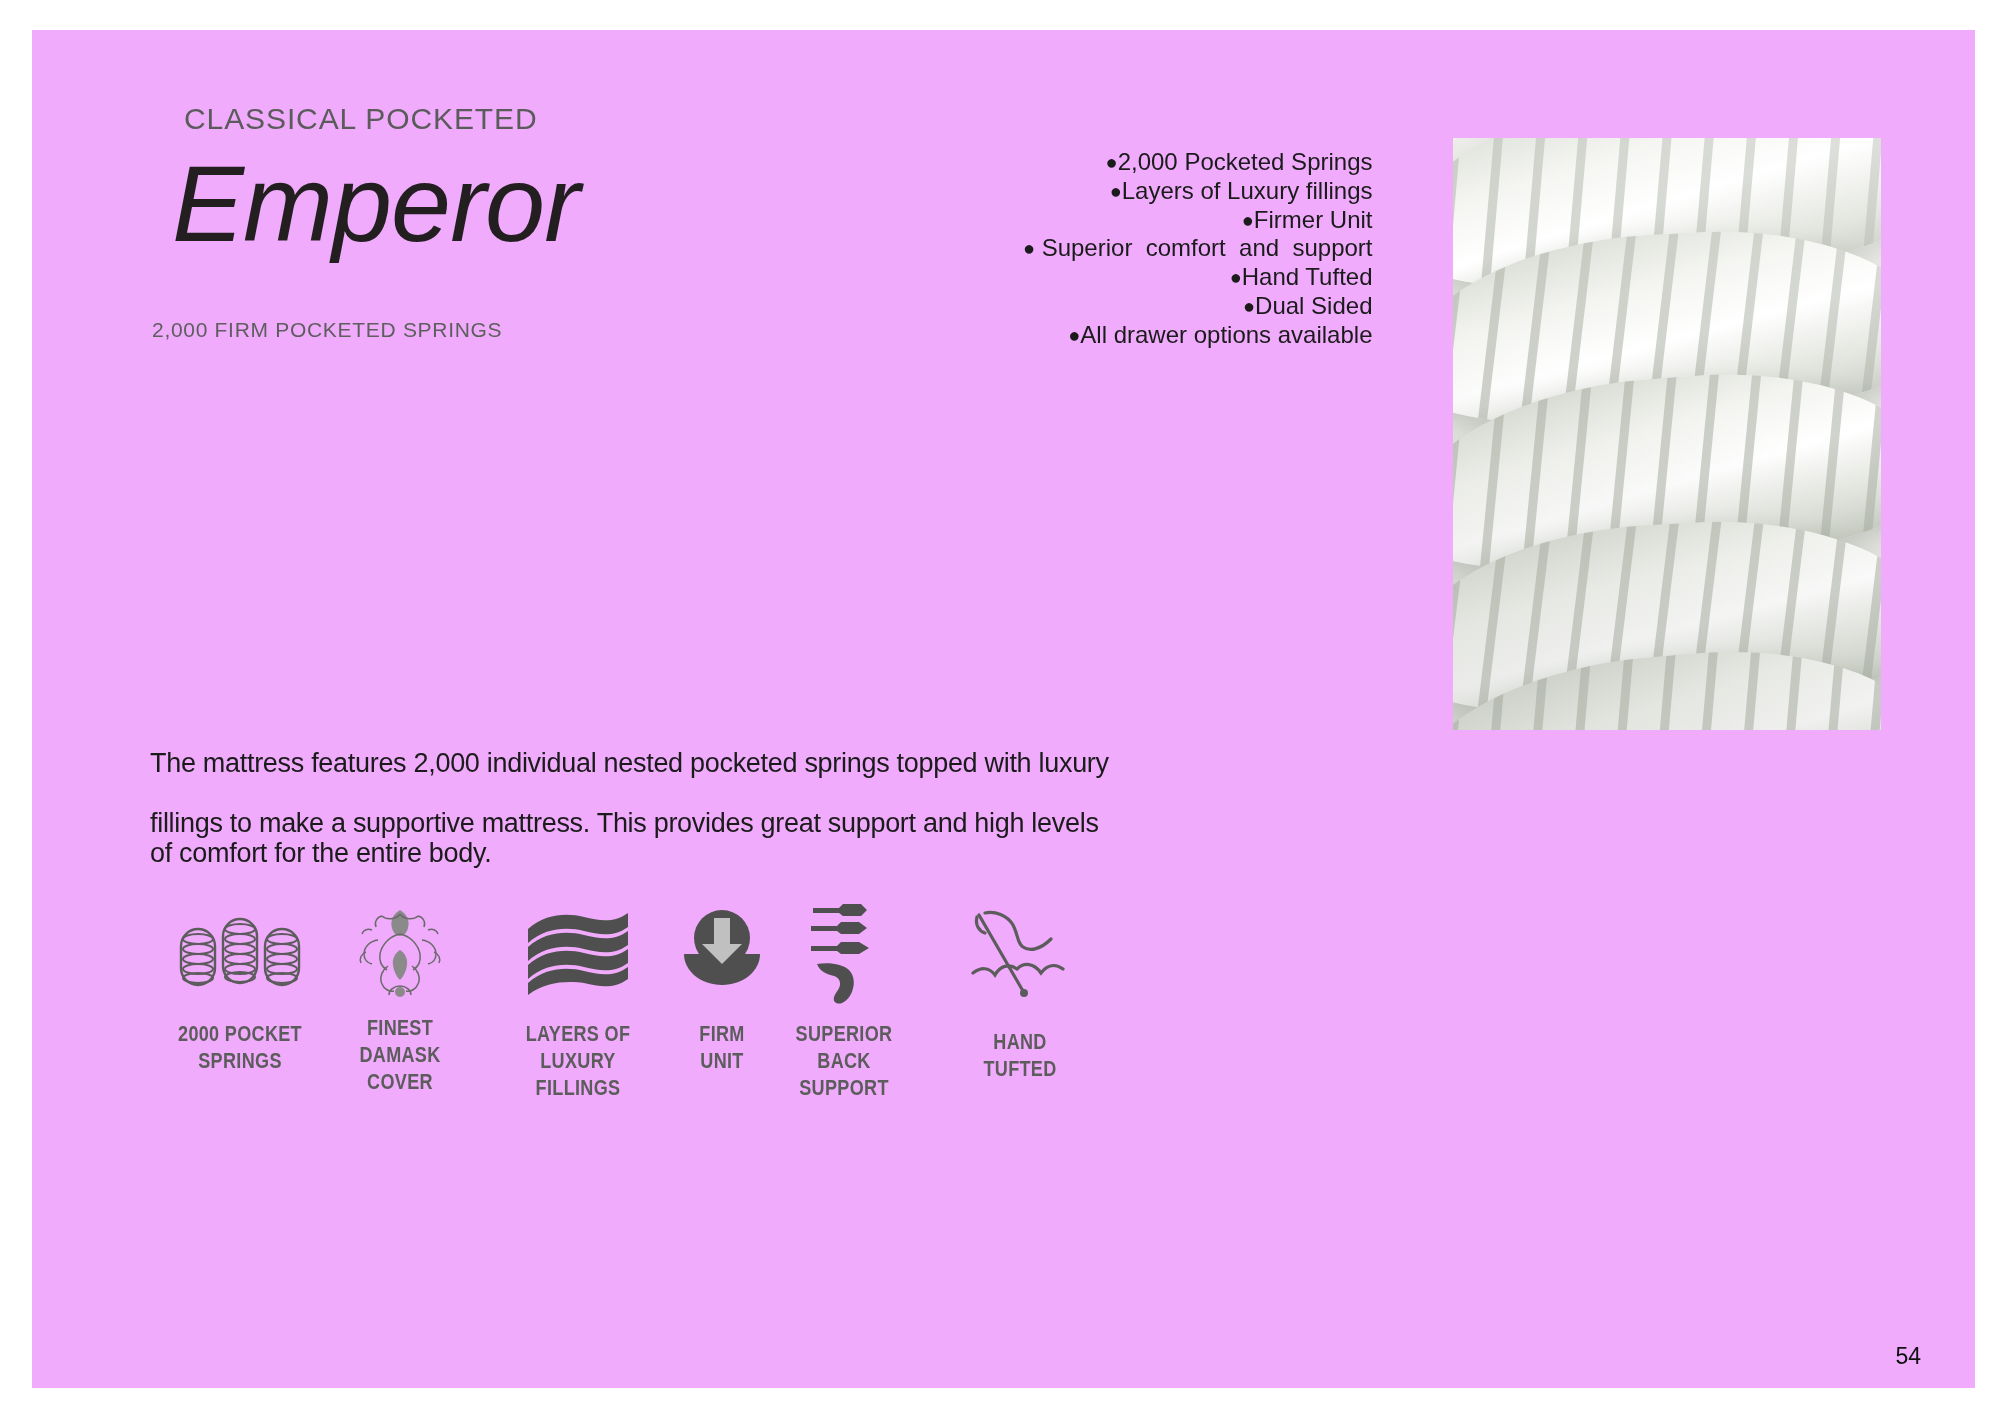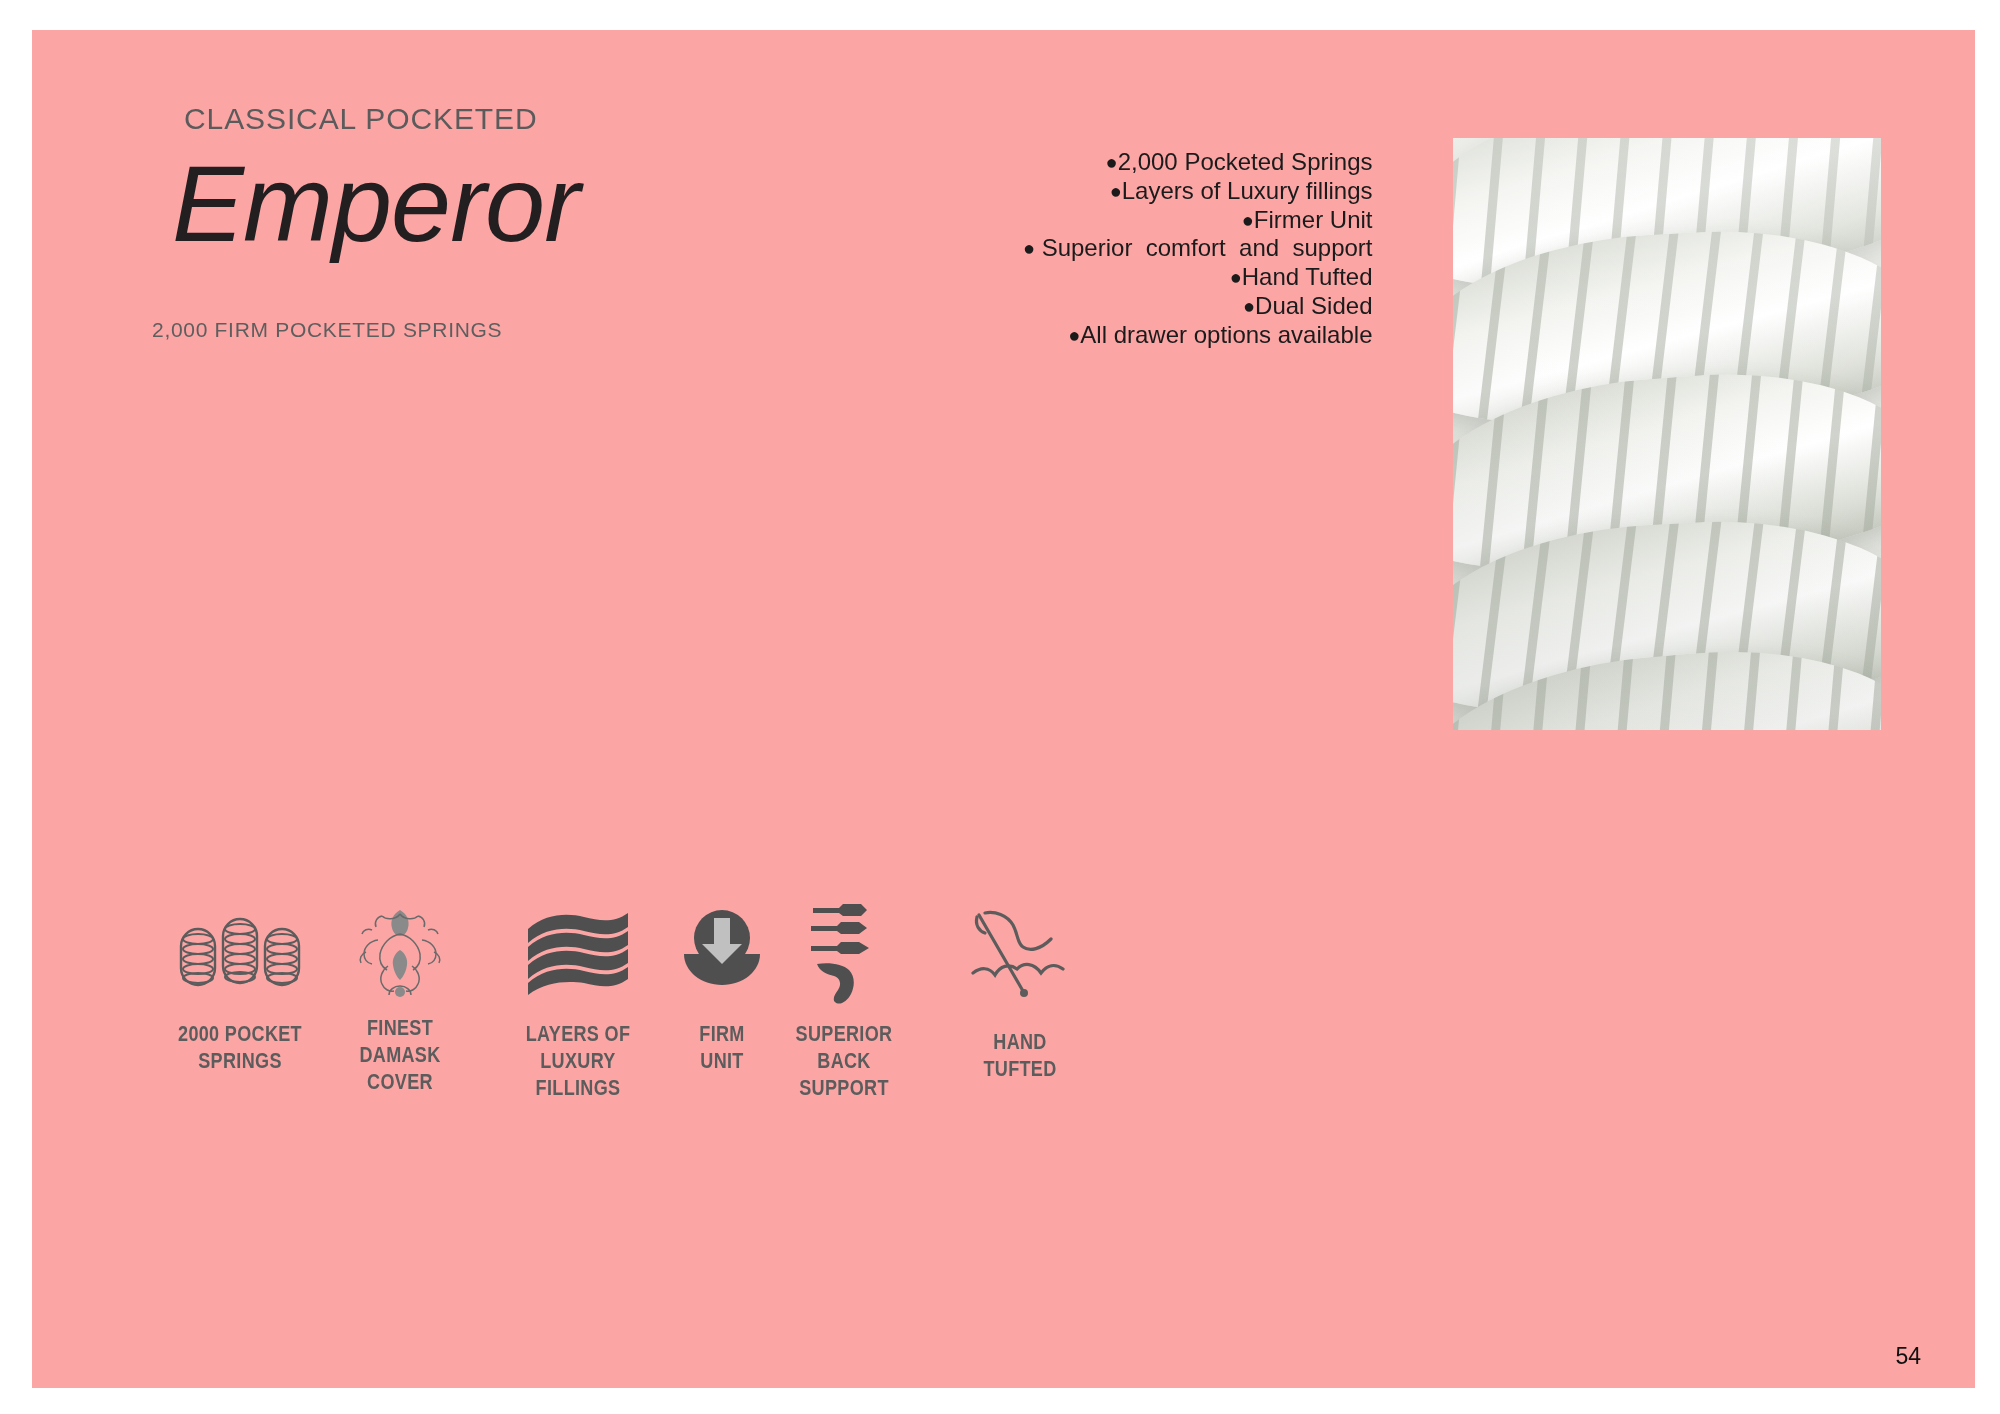--- a/index.html
+++ b/index.html
@@ -14,21 +14,21 @@
     font-family: "Liberation Sans", sans-serif;
     overflow: hidden;
   }
 
   .page {
     position: absolute;
     left: 32px;
     top: 30px;
     width: 1943px;
     height: 1358px;
-    background: #fca5a5;
+    background: #f0abfc;
   }
 
   
   .eyebrow {
     position: absolute;
     left: 152px;
     top: 72px;
     font-size: 30px;
     letter-spacing: 0.9px;
     color: #5b5b5b;
@@ -213,20 +213,25 @@
 
   <div class="photo">
     <div class="fold f1"></div>
     <div class="fold f2"></div>
     <div class="fold f3"></div>
     <div class="fold f4"></div>
     <div class="fold f5"></div>
     <div class="grainwash"></div>
   </div>
 
+  <div class="body-copy">
+    <p>The mattress features 2,000 individual nested pocketed springs topped with luxury</p>
+    <p class="gap">fillings to make a supportive mattress. This provides great support and high levels</p>
+    <p>of comfort for the entire body.</p>
+  </div>
 
   <div class="icon-strip">
 
     <div class="icon-cell c0">
       <div class="icon-art">
         <svg width="124" height="78" viewBox="0 0 124 78" fill="none" stroke="#5c5c5c" stroke-width="2.4">
           <rect x="3" y="16" width="34" height="56" rx="17"></rect>
           <rect x="45" y="6" width="34" height="64" rx="17"></rect>
           <rect x="87" y="16" width="34" height="56" rx="17"></rect>
           <g stroke-width="2">

